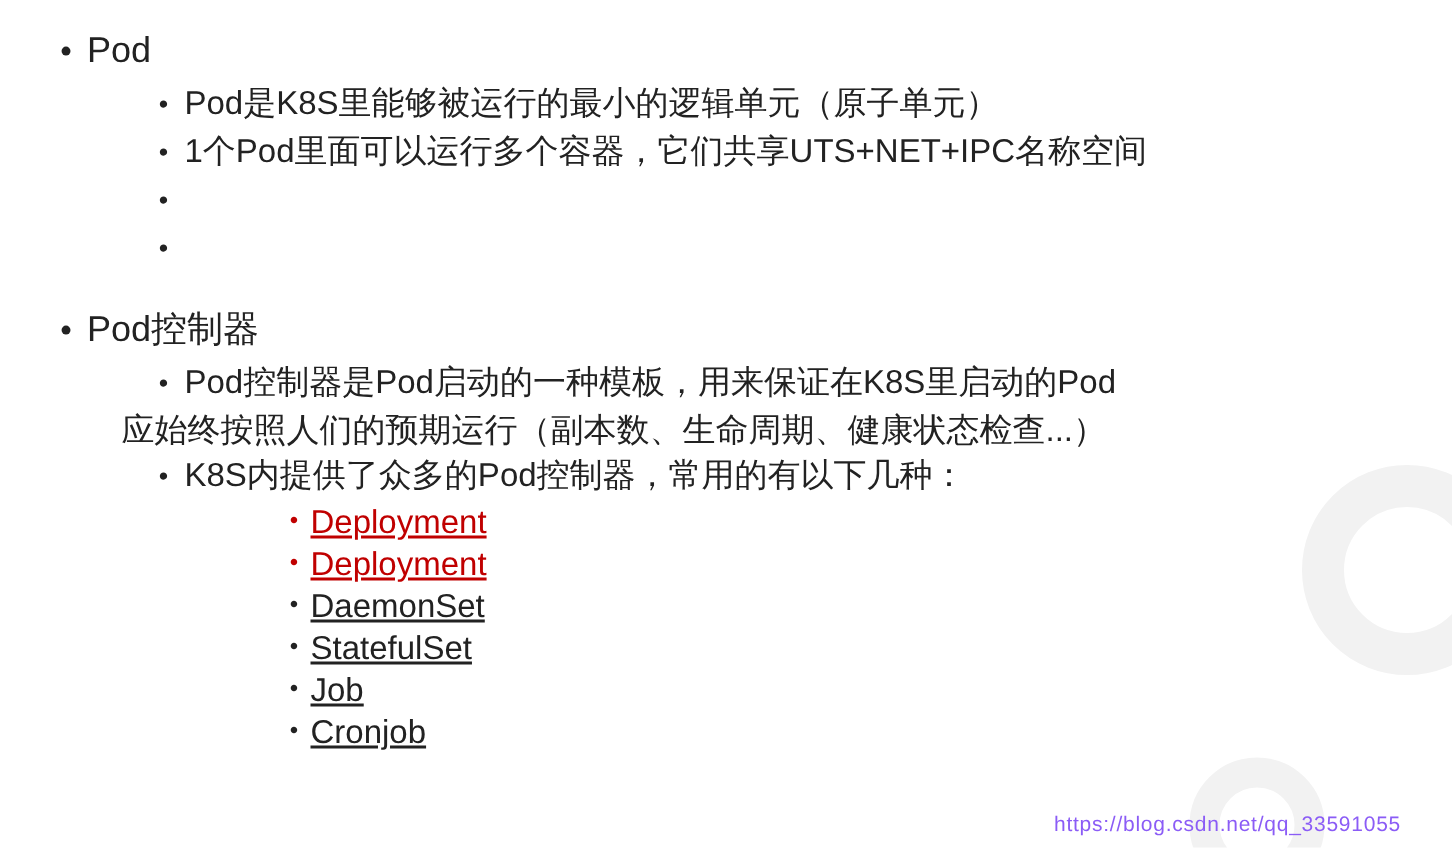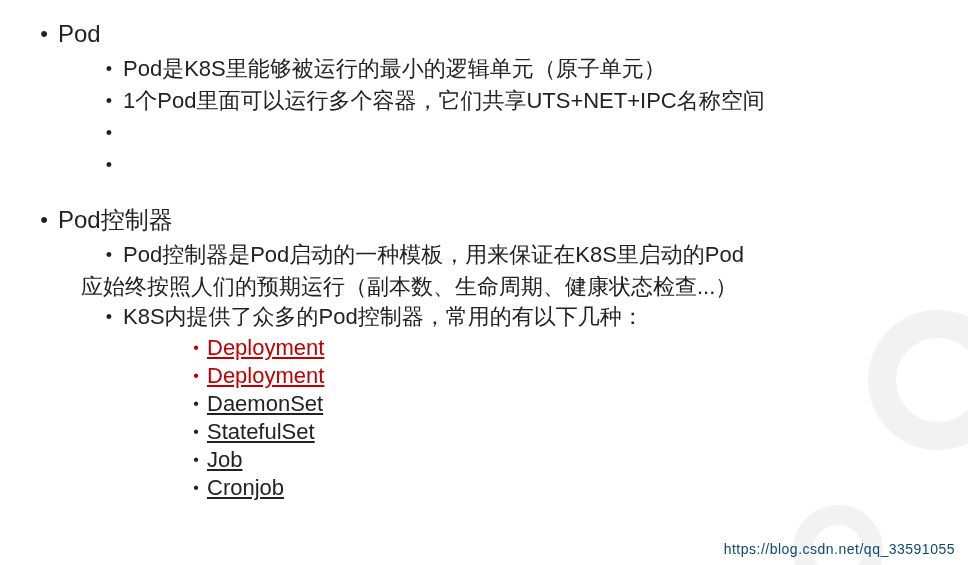--- a/index.html
+++ b/index.html
@@ -86,23 +86,23 @@
     }
     .red {
       color: #c00000;
     }
     .black {
       color: #222;
     }
     .watermark {
       position: absolute;
       bottom: 8px;
-      right: 13px;
+      right: 34px;
       font-size: 14px;
-      color: #0c4a6e;
+      color: #8b5cf6;
       letter-spacing: 0.5px;
       margin-left: 26px;
     }
     .deco-circle-1 {
       position: absolute;
       right: -40px;
       top: 310px;
       width: 140px;
       height: 140px;
       border: 28px solid #f2f2f2;

